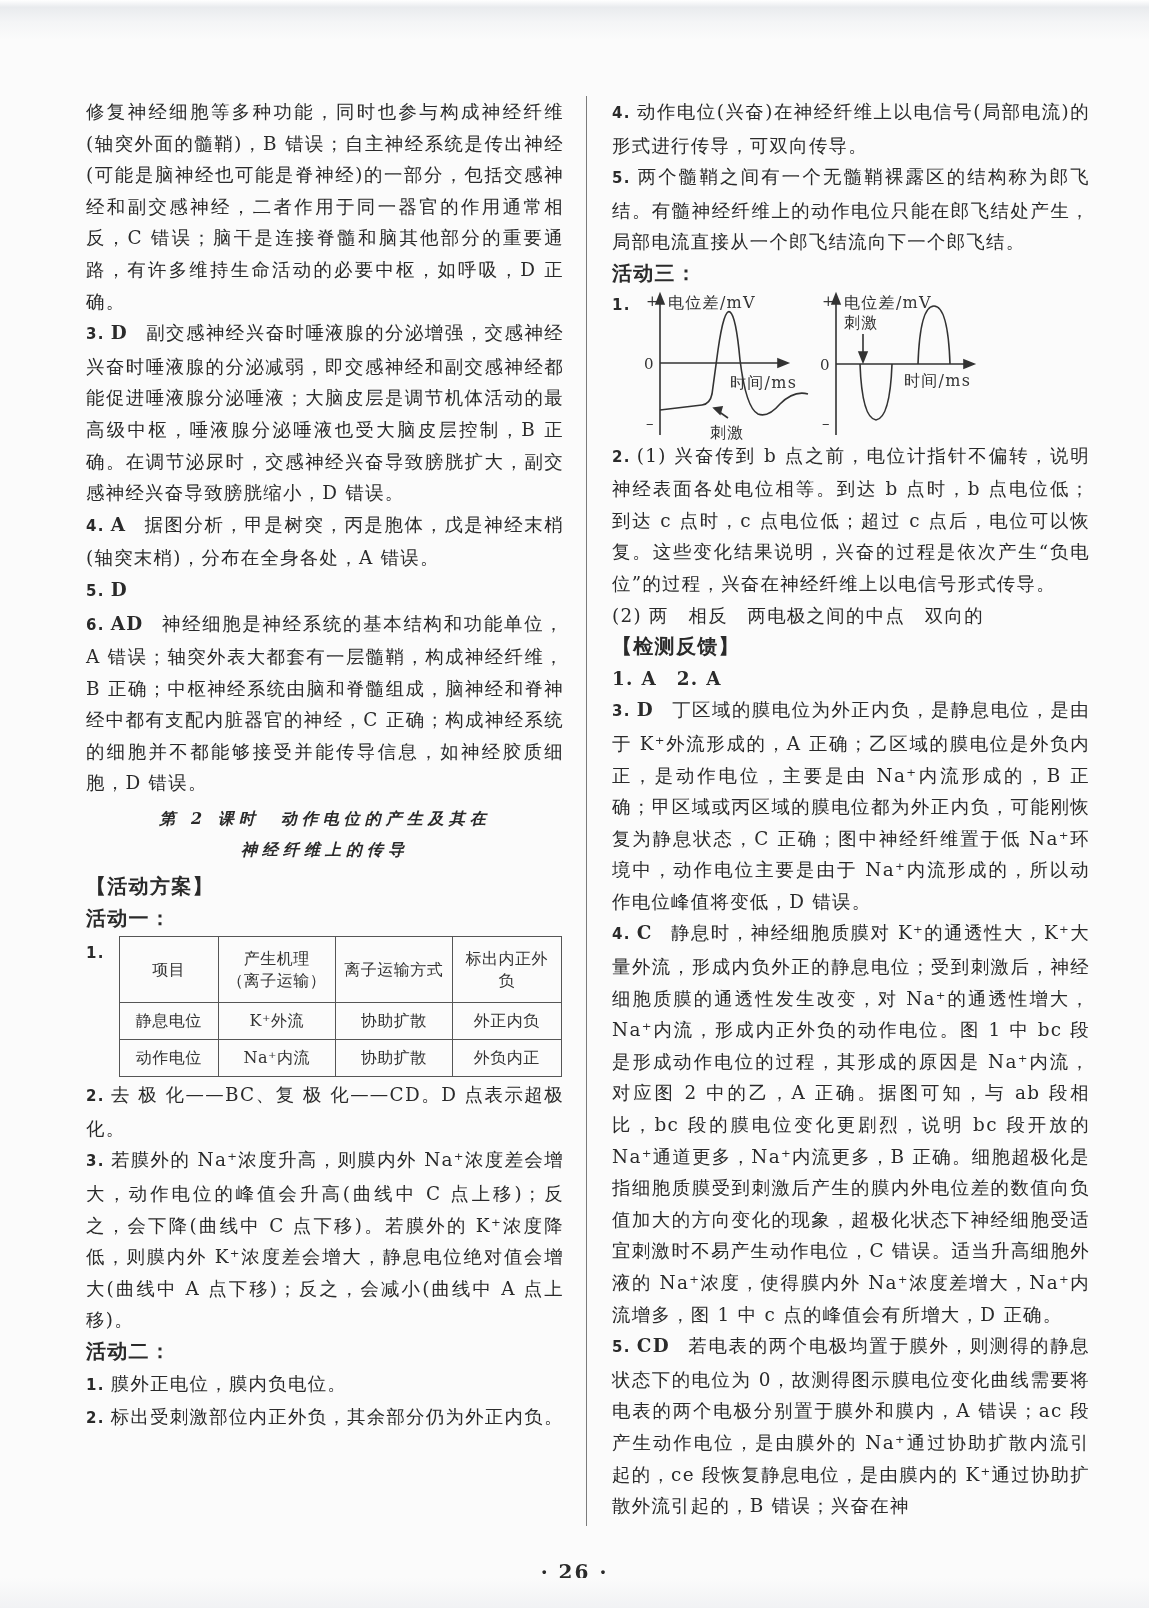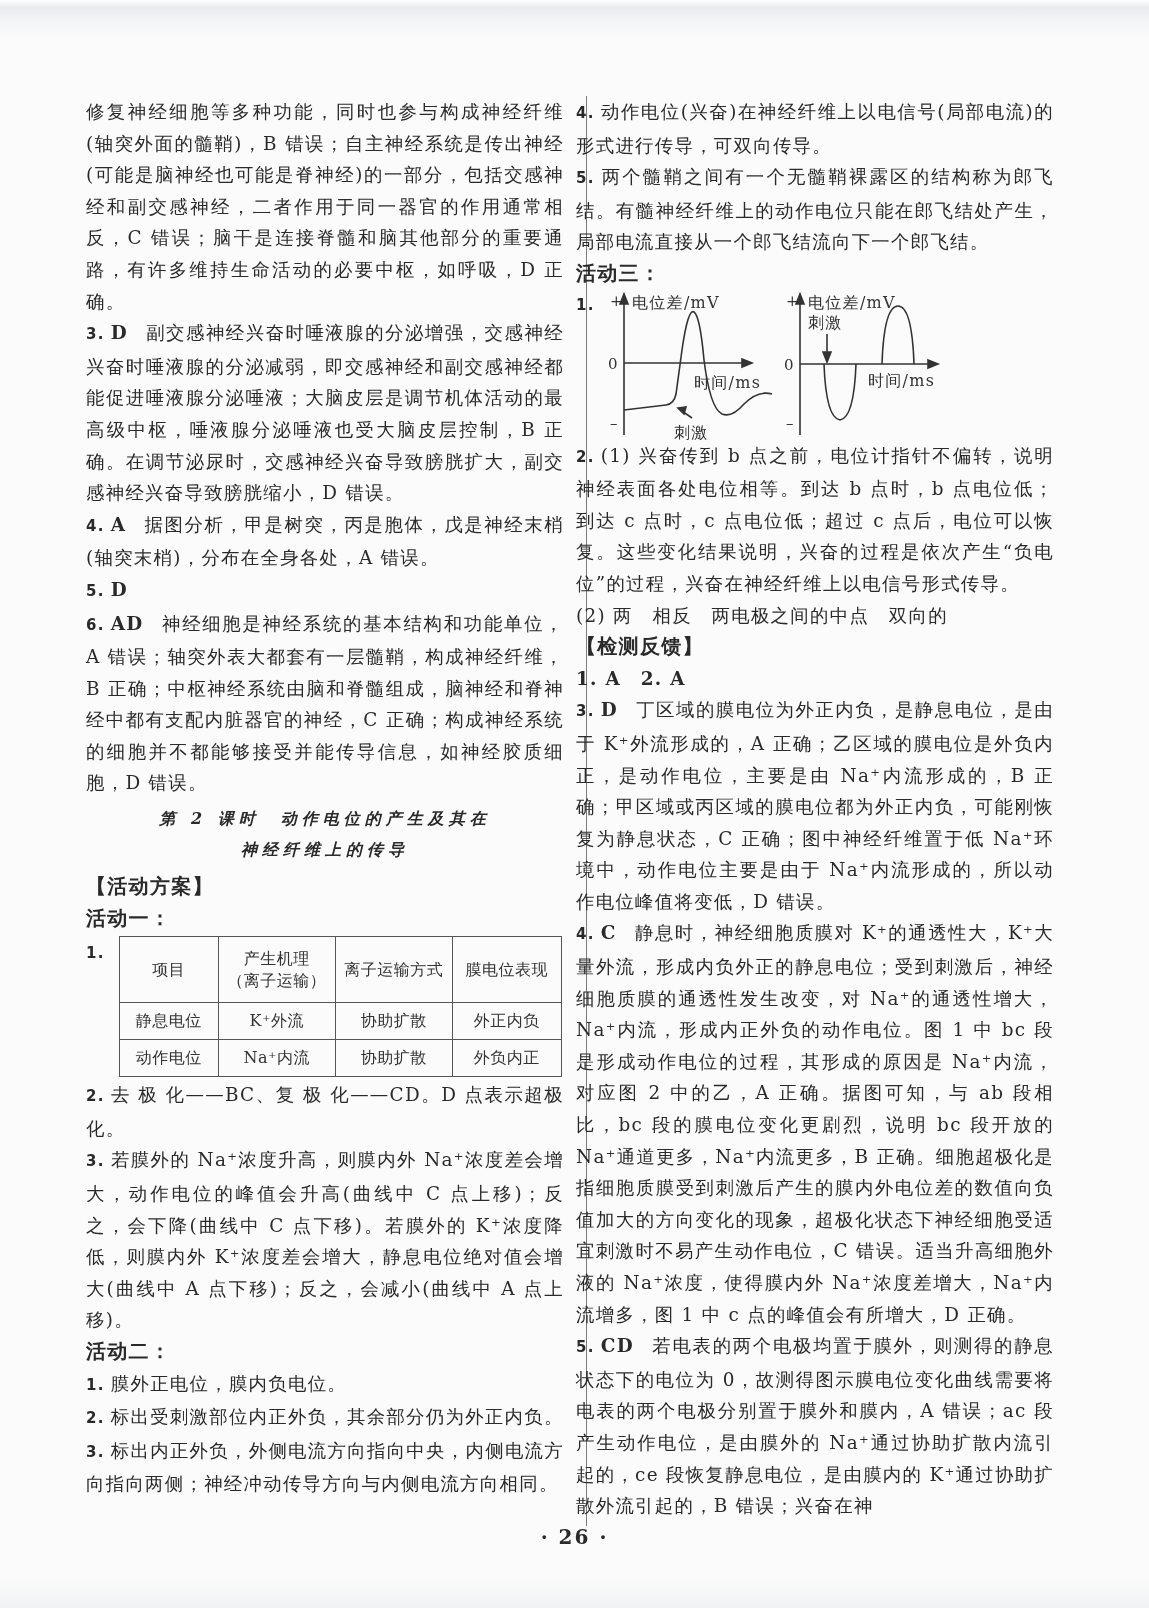--- a/index.html
+++ b/index.html
@@ -12,34 +12,34 @@
   .topfade {
     position:absolute; left:0; top:0; width:1149px; height:40px;
     background:linear-gradient(#ffffff 0%, #e9ebee 18%, #f4f5f6 55%, #fbfbfb 100%);
   }
   .botfade {
     position:absolute; left:0; bottom:0; width:1149px; height:30px;
     background:linear-gradient(#fbfbfb 0%, #f1f2f4 100%);
   }
   .col { position:absolute; top:96px; font-size:18.4px; line-height:31.6px; letter-spacing:1.3px; }
   .col.left { left:86px; width:478px; }
-  .col.right { left:576px; width:478px; }
+  .col.right { left:612px; width:478px; }
   .divider { position:absolute; left:586px; top:96px; width:1px; height:1430px; background:#7c7c7c; }
   .p { margin:0; text-align:justify; text-align-last:left; }
   .num { font-family:"DejaVu Sans","Liberation Sans",sans-serif; font-weight:bold; font-size:15px; margin-right:6px; }
   .ans { font-weight:bold; margin-right:18px; }
   .sec { font-family:"DejaVu Sans","Liberation Sans",sans-serif; font-weight:bold; font-size:20px; margin:0; }
   .lesson { text-align:center; font-weight:bold; font-style:italic; font-size:16px; letter-spacing:5px; margin:4px 0 0 0; line-height:31px; }
   table.t { border-collapse:collapse; margin-left:0; font-size:16px; letter-spacing:0.5px;padding-left:20px; }
   table.t td { border:1.2px solid #555; text-align:center; padding:0 6px; line-height:22px; color:#333; }
   .tablewrap { display:flex; align-items:flex-start; margin:2px 0 2px 0; }
   .tablewrap .num { margin-top:2px; margin-right:14px; }
   .graphs { position:relative; height:150px; }
   .graphs svg { position:absolute; left:0; top:0; }
-  .pageno { position:absolute; top:1525px; left:0; width:1149px; text-align:center; font-weight:bold; font-size:20px; letter-spacing:2px; }
+  .pageno { position:absolute; top:1560px; left:0; width:1149px; text-align:center; font-weight:bold; font-size:20px; letter-spacing:2px; }
 </style>
 </head>
 <body>
 
 <div class="topfade"></div>
 
 <div class="col left">
   <p class="p">修复神经细胞等多种功能，同时也参与构成神经纤维(轴突外面的髓鞘)，B 错误；自主神经系统是传出神经(可能是脑神经也可能是脊神经)的一部分，包括交感神经和副交感神经，二者作用于同一器官的作用通常相反，C 错误；脑干是连接脊髓和脑其他部分的重要通路，有许多维持生命活动的必要中枢，如呼吸，D 正确。</p>
 
   <p class="p">
@@ -68,21 +68,21 @@
     <span class="num">1.</span>
     <table class="t">
       <tbody>
           <tr style="height:66px">
         <td style="width:86px">项目</td>
         <td style="width:104px">
           <div>产生机理</div>
           <div>（离子运输）</div>
         </td>
         <td style="width:104px">离子运输方式</td>
-        <td style="width:96px">膜电位表现</td>
+        <td style="width:96px">标出内正外负</td>
       </tr>
       <tr style="height:37px">
         <td>静息电位</td>
         <td>K⁺外流</td>
         <td>协助扩散</td>
         <td>外正内负</td>
       </tr>
       <tr style="height:37px">
         <td>动作电位</td>
         <td>Na⁺内流</td>
@@ -99,23 +99,20 @@
   <p class="p">
     <span class="num">3.</span><span>若膜外的 Na⁺浓度升高，则膜内外 Na⁺浓度差会增大，动作电位的峰值会升高(曲线中 C 点上移)；反之，会下降(曲线中 C 点下移)。若膜外的 K⁺浓度降低，则膜内外 K⁺浓度差会增大，静息电位绝对值会增大(曲线中 A 点下移)；反之，会减小(曲线中 A 点上移)。</span>
   </p>
 
   <p class="sec">活动二：</p>
   <p class="p">
     <span class="num">1.</span><span>膜外正电位，膜内负电位。</span>
   </p>
   <p class="p">
     <span class="num">2.</span><span>标出受刺激部位内正外负，其余部分仍为外正内负。</span>
-  </p>
-  <p class="p">
-    <span class="num">3.</span><span>标出内正外负，外侧电流方向指向中央，内侧电流方向指向两侧；神经冲动传导方向与内侧电流方向相同。</span>
   </p>
 </div>
 
 <div class="divider"></div>
 
 <div class="col right">
   <p class="p">
     <span class="num">4.</span><span>动作电位(兴奋)在神经纤维上以电信号(局部电流)的形式进行传导，可双向传导。</span>
   </p>
   <p class="p">

